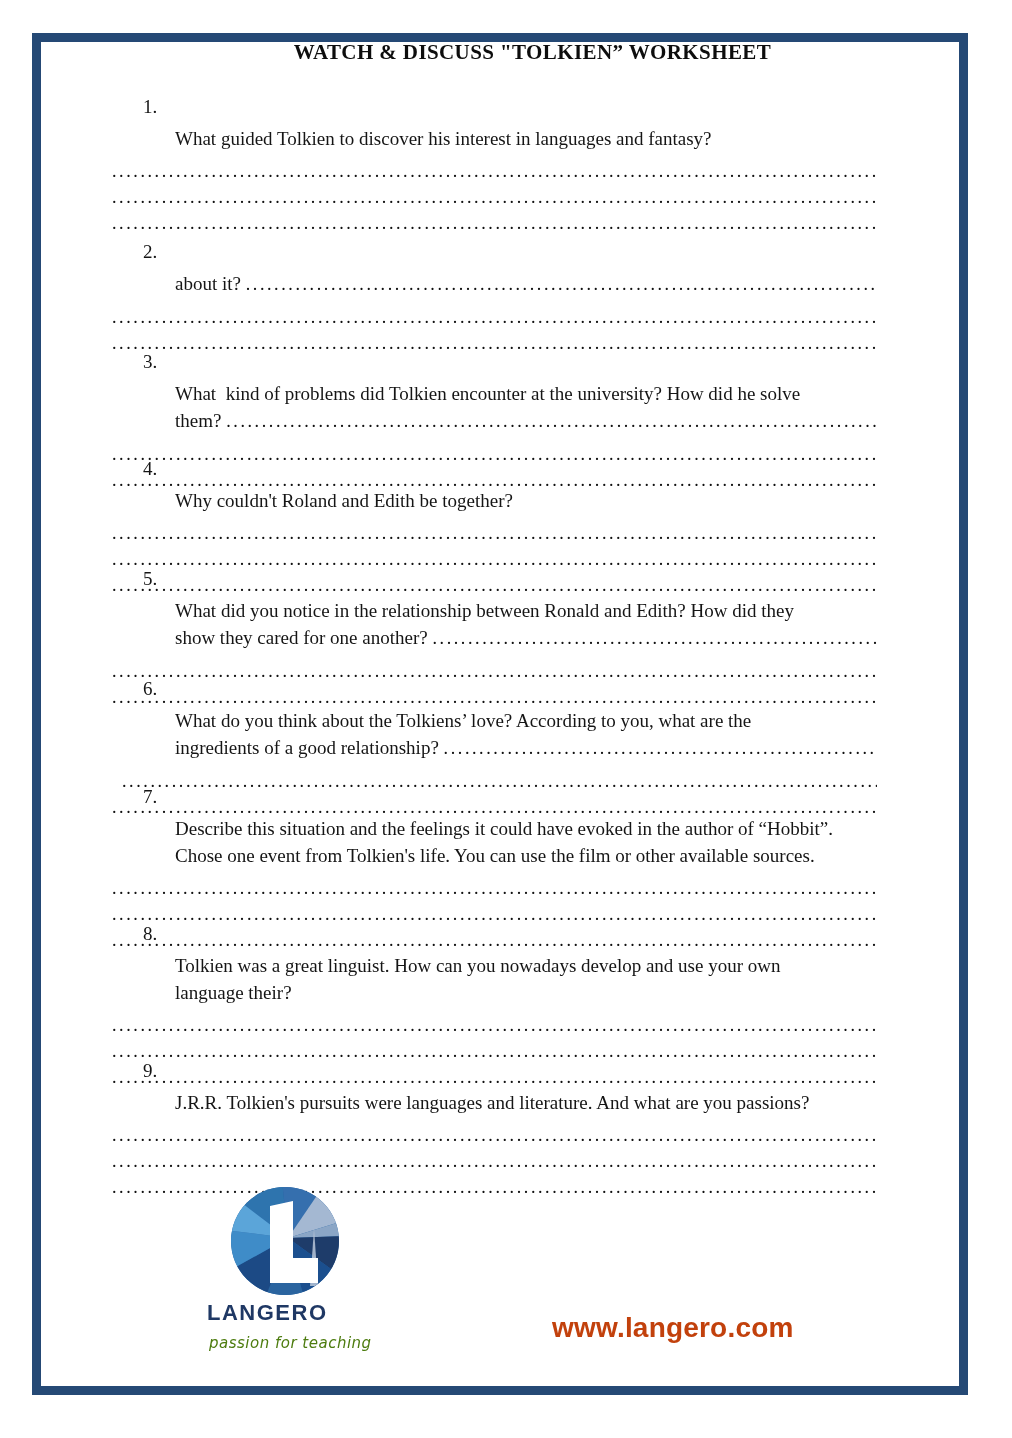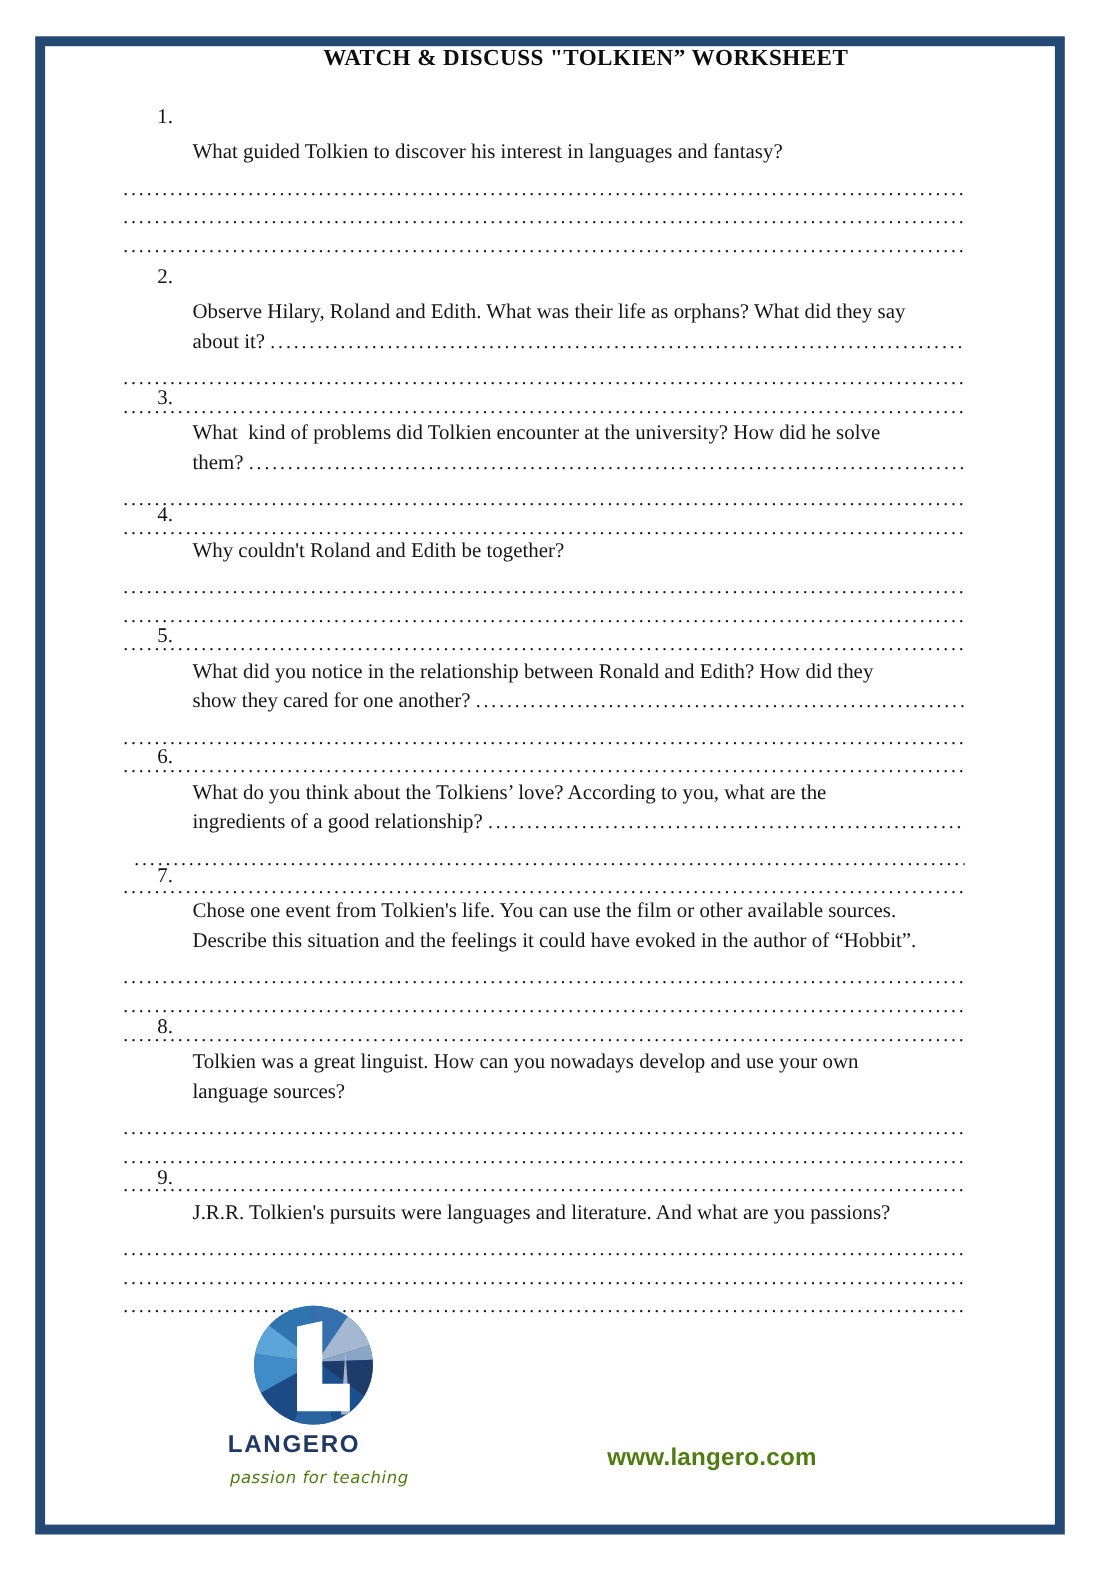--- a/index.html
+++ b/index.html
@@ -61,22 +61,22 @@
   }
   .tagline{
     position:absolute;left:209px;top:1334px;width:200px;
     font-family:"DejaVu Sans", sans-serif;
     font-style:italic;font-size:15px;letter-spacing:.5px;
     color:#4d7c0f;white-space:pre;
   }
   .website{
     position:absolute;left:552px;top:1312px;width:320px;
     font-family:"Liberation Sans", sans-serif;
-    font-weight:700;font-size:22px;letter-spacing:.2px;
-    color:#4d7c0f;white-space:pre;
+    font-weight:700;font-size:28px;letter-spacing:.2px;
+    color:#c2410c;white-space:pre;
   }
 </style>
 </head>
 <body>
 
 <div class="page-border"></div>
 
 <div class="title">WATCH &amp; DISCUSS "TOLKIEN” WORKSHEET</div>
 
 <div class="content">
@@ -87,21 +87,20 @@
       </div>
       <div class="ans">
         <div class="dotrow">................................................................................................................................................................</div>
         <div class="dotrow">................................................................................................................................................................</div>
         <div class="dotrow">................................................................................................................................................................</div>
       </div>
     </div>
     <div class="q-block" style="top: 238px;">
       <span class="q-num">2.</span>
       <div class="q-para">
-        <div class="q-line"><span class="q-text">Observe Hilary, Roland and Edith. What was their life as orphans? What did they say</span></div>
         <div class="q-line"><span class="q-text">about it? </span><span class="dotfill">................................................................................................................................................................</span></div>
       </div>
       <div class="ans">
         <div class="dotrow">................................................................................................................................................................</div>
         <div class="dotrow">................................................................................................................................................................</div>
       </div>
     </div>
     <div class="q-block" style="top: 348px;">
       <span class="q-num">3.</span>
       <div class="q-para">
@@ -142,34 +141,34 @@
         <div class="q-line"><span class="q-text">ingredients of a good relationship? </span><span class="dotfill">................................................................................................................................................................</span></div>
       </div>
       <div class="ans">
         <div class="dotrow indent">................................................................................................................................................................</div>
         <div class="dotrow">................................................................................................................................................................</div>
       </div>
     </div>
     <div class="q-block" style="top: 783px;">
       <span class="q-num">7.</span>
       <div class="q-para">
+        <div class="q-line"><span class="q-text">Describe this situation and the feelings it could have evoked in the author of “Hobbit”.</span></div>
         <div class="q-line"><span class="q-text">Chose one event from Tolkien's life. You can use the film or other available sources.</span></div>
-        <div class="q-line"><span class="q-text">Describe this situation and the feelings it could have evoked in the author of “Hobbit”.</span></div>
       </div>
       <div class="ans">
         <div class="dotrow">................................................................................................................................................................</div>
         <div class="dotrow">................................................................................................................................................................</div>
         <div class="dotrow">................................................................................................................................................................</div>
       </div>
     </div>
     <div class="q-block" style="top: 920px;">
       <span class="q-num">8.</span>
       <div class="q-para">
         <div class="q-line"><span class="q-text">Tolkien was a great linguist. How can you nowadays develop and use your own</span></div>
-        <div class="q-line"><span class="q-text">language sources?</span></div>
+        <div class="q-line"><span class="q-text">language their?</span></div>
       </div>
       <div class="ans">
         <div class="dotrow">................................................................................................................................................................</div>
         <div class="dotrow">................................................................................................................................................................</div>
         <div class="dotrow">................................................................................................................................................................</div>
       </div>
     </div>
     <div class="q-block" style="top: 1057px;">
       <span class="q-num">9.</span>
       <div class="q-para">

